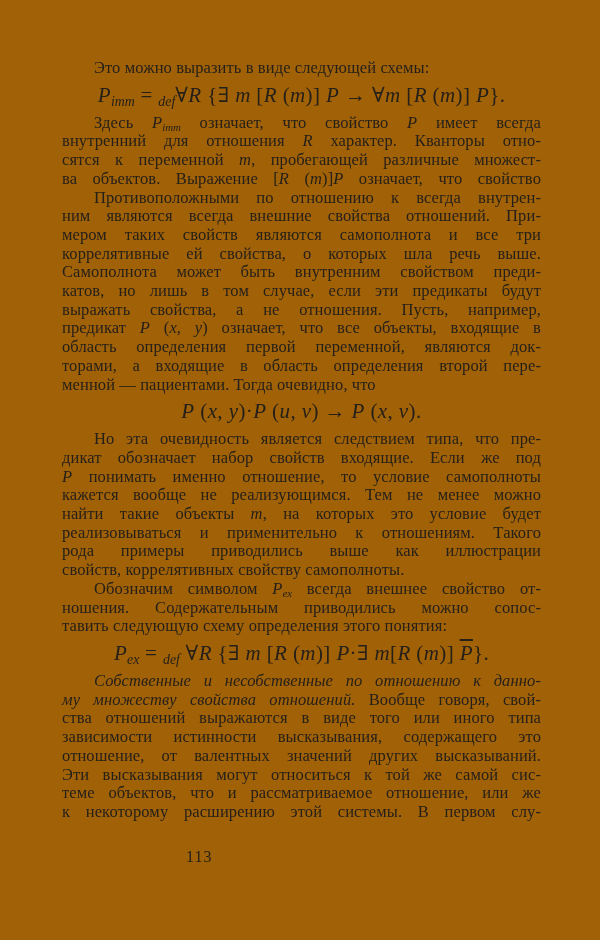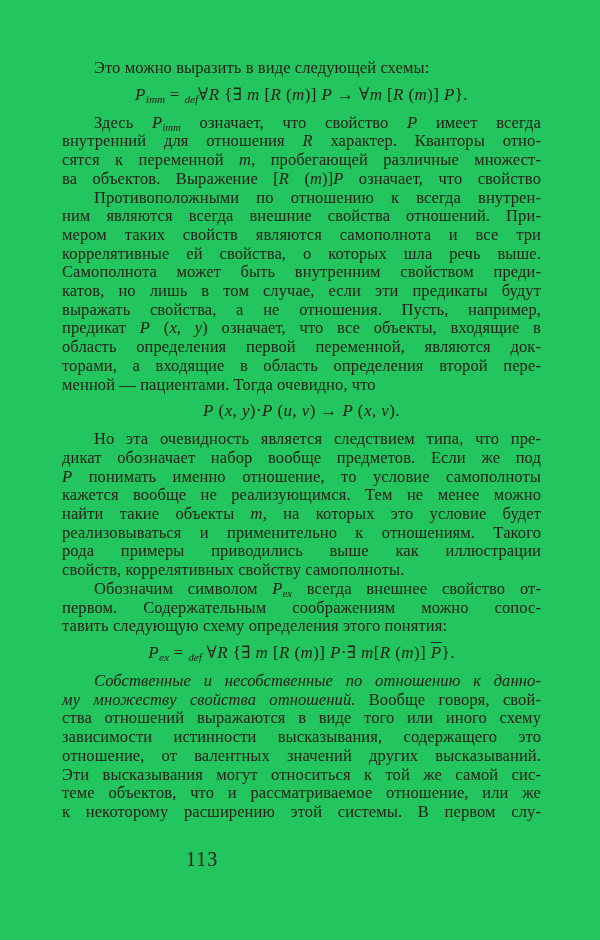--- a/index.html
+++ b/index.html
@@ -4,21 +4,21 @@
 <style>
   html, body { margin: 0; padding: 0; }
   body {
     width: 600px; height: 940px;
     background: #fbfbf9;
     overflow: hidden;
   }
   .page {
     position: relative;
     width: 600px; height: 940px;
-    background: #22c55e;
+    background: #a16207;
     font-family: "Liberation Serif", "DejaVu Serif", serif;
     color: #262019;
   }
   .textblock {
     position: absolute;
     left: 62px; top: 59px;
     width: 479px;
     font-size: 16.5px;
     line-height: 18.7px;
     letter-spacing: 0.1px;
@@ -26,39 +26,39 @@
   .line { text-align: left; white-space: nowrap; }
   .line.just {
     white-space: normal;
     text-align: justify;
     text-align-last: justify;
     text-justify: inter-word;
   }
   .line.indent { text-indent: 32px; }
   .formula {
     text-align: center;
-    font-size: 17px;
+    font-size: 21px;
     line-height: 24px;
     margin: 5px 0 7px 0;
     letter-spacing: 0.4px;
     white-space: nowrap;
   }
   i { font-style: italic; }
   sub {
     font-size: 0.66em;
     font-style: italic;
     line-height: 0;
     vertical-align: -0.28em;
     letter-spacing: 0;
   }
   .ovl { text-decoration: overline; }
   .pagenum {
     position: absolute;
     left: 186px; top: 848px;
-    font-size: 20px;
+    font-size: 16px;
     letter-spacing: 1px;
     color: #262019;
   }
 </style>
 </head>
 <body>
 
 <div class="page">
   <div class="textblock">
       <div class="line indent">Это можно выразить в виде следующей схемы:</div>
@@ -73,34 +73,34 @@
       <div class="line just">коррелятивные ей свойства, о которых шла речь выше.</div>
       <div class="line just">Самополнота может быть внутренним свойством преди-</div>
       <div class="line just">катов, но лишь в том случае, если эти предикаты будут</div>
       <div class="line just">выражать свойства, а не отношения. Пусть, например,</div>
       <div class="line just">предикат <i>P</i> (<i>x</i>, <i>y</i>) означает, что все объекты, входящие в</div>
       <div class="line just">область определения первой переменной, являются док-</div>
       <div class="line just">торами, а входящие в область определения второй пере-</div>
       <div class="line">менной — пациентами. Тогда очевидно, что</div>
       <div class="formula"><i>P</i> (<i>x</i>, <i>y</i>)·<i>P</i> (<i>u</i>, <i>v</i>) → <i>P</i> (<i>x</i>, <i>v</i>).</div>
       <div class="line indent just">Но эта очевидность является следствием типа, что пре-</div>
-      <div class="line just">дикат обозначает набор вообще предметов. Если же под</div>
+      <div class="line just">дикат обозначает набор свойств входящие. Если же под</div>
       <div class="line just"><i>P</i> понимать именно отношение, то условие самополноты</div>
       <div class="line just">кажется вообще не реализующимся. Тем не менее можно</div>
       <div class="line just">найти такие объекты <i>m</i>, на которых это условие будет</div>
       <div class="line just">реализовываться и применительно к отношениям. Такого</div>
       <div class="line just">рода примеры приводились выше как иллюстрации</div>
       <div class="line">свойств, коррелятивных свойству самополноты.</div>
       <div class="line indent just">Обозначим символом <i>P</i><sub>ex</sub> всегда внешнее свойство от-</div>
-      <div class="line just">первом. Содержательным соображениям можно сопос-</div>
+      <div class="line just">ношения. Содержательным приводились можно сопос-</div>
       <div class="line">тавить следующую схему определения этого понятия:</div>
       <div class="formula"><i>P</i><sub>ex</sub> = <sub>def</sub> ∀<i>R</i> {∃ <i>m</i> [<i>R</i> (<i>m</i>)] <i>P</i>·∃ <i>m</i>[<i>R</i> (<i>m</i>)] <span class="ovl"><i>P</i></span>}.</div>
       <div class="line indent just"><i>Собственные и несобственные по отношению к данно-</i></div>
       <div class="line just"><i>му множеству свойства отношений.</i> Вообще говоря, свой-</div>
-      <div class="line just">ства отношений выражаются в виде того или иного схему</div>
+      <div class="line just">ства отношений выражаются в виде того или иного типа</div>
       <div class="line just">зависимости истинности высказывания, содержащего это</div>
       <div class="line just">отношение, от валентных значений других высказываний.</div>
       <div class="line just">Эти высказывания могут относиться к той же самой сис-</div>
       <div class="line just">теме объектов, что и рассматриваемое отношение, или же</div>
       <div class="line just">к некоторому расширению этой системы. В первом слу-</div>
     </div>
   <div class="pagenum">113</div>
 </div>
 
 </body></html>

